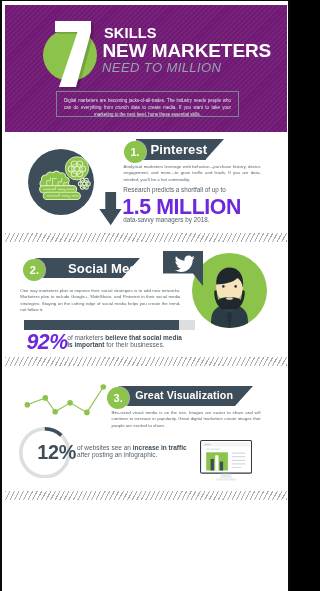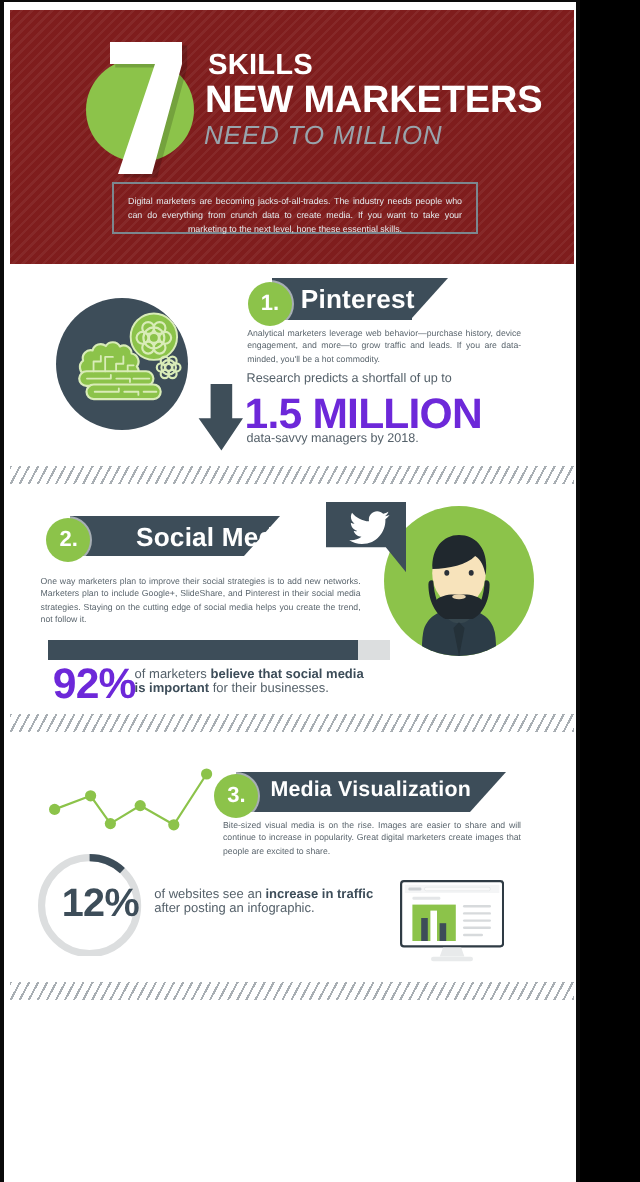--- a/index.html
+++ b/index.html
@@ -3,21 +3,21 @@
 <meta charset="utf-8">
 <title>7 Skills New Marketers Need to Succeed</title>
 <style>
   html,body{margin:0;padding:0;}
   body{width:290px;height:591px;background:#000;font-family:"Liberation Sans",sans-serif;overflow:hidden;}
   .outer{position:absolute;left:0;top:0;width:290px;height:591px;background:#0a0a0a;}
   .whiteframe{position:absolute;left:2px;top:1px;width:286px;height:590px;background:#ffffff;}
   .page{position:absolute;left:3px;top:3px;width:282px;height:588px;background:#ffffff;overflow:hidden;}
 
   
-  .hero{position:absolute;left:0;top:1px;width:282px;height:127px;background:#7f1d1d;overflow:hidden;}
+  .hero{position:absolute;left:0;top:1px;width:282px;height:127px;background:#701a75;overflow:hidden;}
   .hero .stripes{position:absolute;inset:0;
      background:repeating-linear-gradient(135deg, rgba(255,255,255,.055) 0 1.3px, rgba(0,0,0,0) 1.3px 3.6px);}
   .circle7{position:absolute;left:38px;top:24px;width:54px;height:52px;border-radius:50%;background:#8cc34a;}
   .seven{position:absolute;left:46px;top:10px;width:44px;height:74px;}
   .h-lines{position:absolute;left:99px;top:17px;width:175px;}
   .h1{position:absolute;left:0;top:4px;font-size:14.6px;font-weight:bold;color:#ffffff;letter-spacing:.1px;line-height:14px;}
   .h2{position:absolute;left:-1.5px;top:21px;font-size:19px;font-weight:bold;color:#ffffff;letter-spacing:-0.1px;line-height:15px;}
   .h3{position:absolute;left:-2px;top:39px;font-size:13.1px;font-style:italic;color:#98a4ac;letter-spacing:.35px;line-height:13px;}
   .introbox{position:absolute;left:51px;top:86px;width:181px;height:24px;border:1px solid #7b878f;}
   .introbox p{margin:0;padding:4.5px 7px 0 7px;font-size:4.45px;line-height:7.3px;color:#e4e9ec;text-align:justify;text-align-last:center;}
@@ -42,21 +42,21 @@
   .avatarwrap{position:absolute;left:186.5px;top:248.9px;width:75px;height:75px;}
   .avatar-circle{position:absolute;left:0;top:0;width:75px;height:75px;border-radius:50%;background:#8cc34a;}
   .avatar-svg{position:absolute;left:0;top:0;width:75px;height:75px;overflow:visible;}
   .bubble{position:absolute;left:157.9px;top:247.2px;width:40.1px;height:35.2px;}
   .barbg{position:absolute;left:18.8px;top:316px;width:171.7px;height:9.5px;background:#dcdedf;}
   .barfill{position:absolute;left:0;top:0;width:90.2%;height:9.5px;background:#3d4d59;}
   .stat-kicker{position:absolute;font-size:6.5px;line-height:7.2px;color:#55616a;white-space:nowrap;}
   .stat-kicker b{color:#3d4d59;}
   .linechart{position:absolute;left:20.4px;top:380.3px;width:82px;height:32px;overflow:visible;}
   .donut{position:absolute;left:14.4px;top:422.9px;width:51.6px;height:51.6px;}
-  .donut-label{position:absolute;left:19.4px;top:436.6px;width:51.6px;text-align:center;font-size:19.8px;
+  .donut-label{position:absolute;left:19.4px;top:436.6px;width:51.6px;text-align:right;font-size:19.8px;
      font-weight:bold;color:#3d4d59;letter-spacing:-.3px;}
   .monitor{position:absolute;left:195.1px;top:435.5px;width:52.1px;height:44px;}
 </style>
 </head>
 <body>
 
 <div class="outer">
 <div class="whiteframe">
 <div class="page">
 
@@ -167,21 +167,21 @@
     <svg class="bubble" viewBox="0 0 40.1 35.2">
       <path d="M0 0h40.1v22.6H29.9l10.2 12.6V22.6H0z" fill="#3d4d59"></path>
       <g transform="translate(11.6,2.7) scale(0.0394)">
               <path d="M459.37 151.716c.325 4.548.325 9.097.325 13.645 0 138.72-105.583 298.558-298.558 298.558-59.452 0-114.68-17.219-161.137-47.106 8.447.974 16.568 1.299 25.34 1.299 49.055 0 94.213-16.568 130.274-44.832-46.132-.975-84.792-31.188-98.112-72.772 6.498.974 12.995 1.624 19.818 1.624 9.421 0 18.843-1.3 27.614-3.573-48.081-9.747-84.143-51.98-84.143-102.985v-1.299c13.969 7.797 30.214 12.67 47.431 13.319-28.264-18.843-46.781-51.005-46.781-87.391 0-19.492 5.197-37.36 14.294-52.954 51.655 63.675 129.3 105.258 216.365 109.807-1.624-7.797-2.599-15.918-2.599-24.04 0-57.828 46.782-104.934 104.934-104.934 30.213 0 57.502 12.67 76.67 33.137 23.715-4.548 46.456-13.32 66.599-25.34-7.798 24.366-24.366 44.833-46.132 57.827 21.117-2.273 41.584-8.122 60.426-16.243-14.292 20.791-32.161 39.308-52.628 54.253z" fill="#ffffff"></path>
             </g>
     </svg>
 
     <div class="barbg">
       <div class="barfill"></div>
     </div>
-    <div class="stat-big" style="left:21.4px;top:326.4px;">92%</div>
+    <div class="stat-big" style="left:21.4px;top:326.4px;font-style:italic;">92%</div>
     <div class="stat-kicker" style="left:62.3px;top:329.6px;">
       <div><span>of marketers </span><b>believe that social media</b></div>
       <div><b>is important </b><span>for their businesses.</span></div>
     </div>
   </div>
 
   <div class="divider" style="top:353px;"></div>
 
   <div class="sect">
     <svg class="linechart" viewBox="0 0 82 32">
@@ -193,21 +193,21 @@
               <circle cx="45.1" cy="18.8" r="2.8"></circle>
               <circle cx="61.9" cy="28.4" r="2.8"></circle>
               <circle cx="78.3" cy="3" r="2.8"></circle>
             </g>
     </svg>
 
     <div class="banner" style="left:113px;top:381.9px;width:117.3px;height:20.5px;">
       <div class="cut"></div>
     </div>
     <div class="bnum" style="left:102.2px;top:382.6px;">3.</div>
-    <div class="btitle" style="left:130.2px;top:384.5px;font-size:10.7px;">Media Visualization</div>
+    <div class="btitle" style="left:130.2px;top:384.5px;font-size:10.7px;">Great Visualization</div>
 
     <div class="body" style="left:106.5px;top:406px;width:149px;">Bite-sized visual media is on the rise. Images are easier to share and will continue to increase in popularity. Great digital marketers create images that people are excited to share.</div>
 
     <svg class="donut" viewBox="0 0 52 52">
       <circle cx="26" cy="26" r="24.2" fill="none" stroke="#dcdedf" stroke-width="3.6"></circle>
       <circle cx="26" cy="26" r="24.2" fill="none" stroke="#3d4d59" stroke-width="3.6" stroke-dasharray="18.2 134" stroke-dashoffset="0" transform="rotate(-90 26 26)"></circle>
     </svg>
     <div class="donut-label">12%</div>
 
     <div class="stat-kicker" style="left:72.1px;top:439.5px;">

